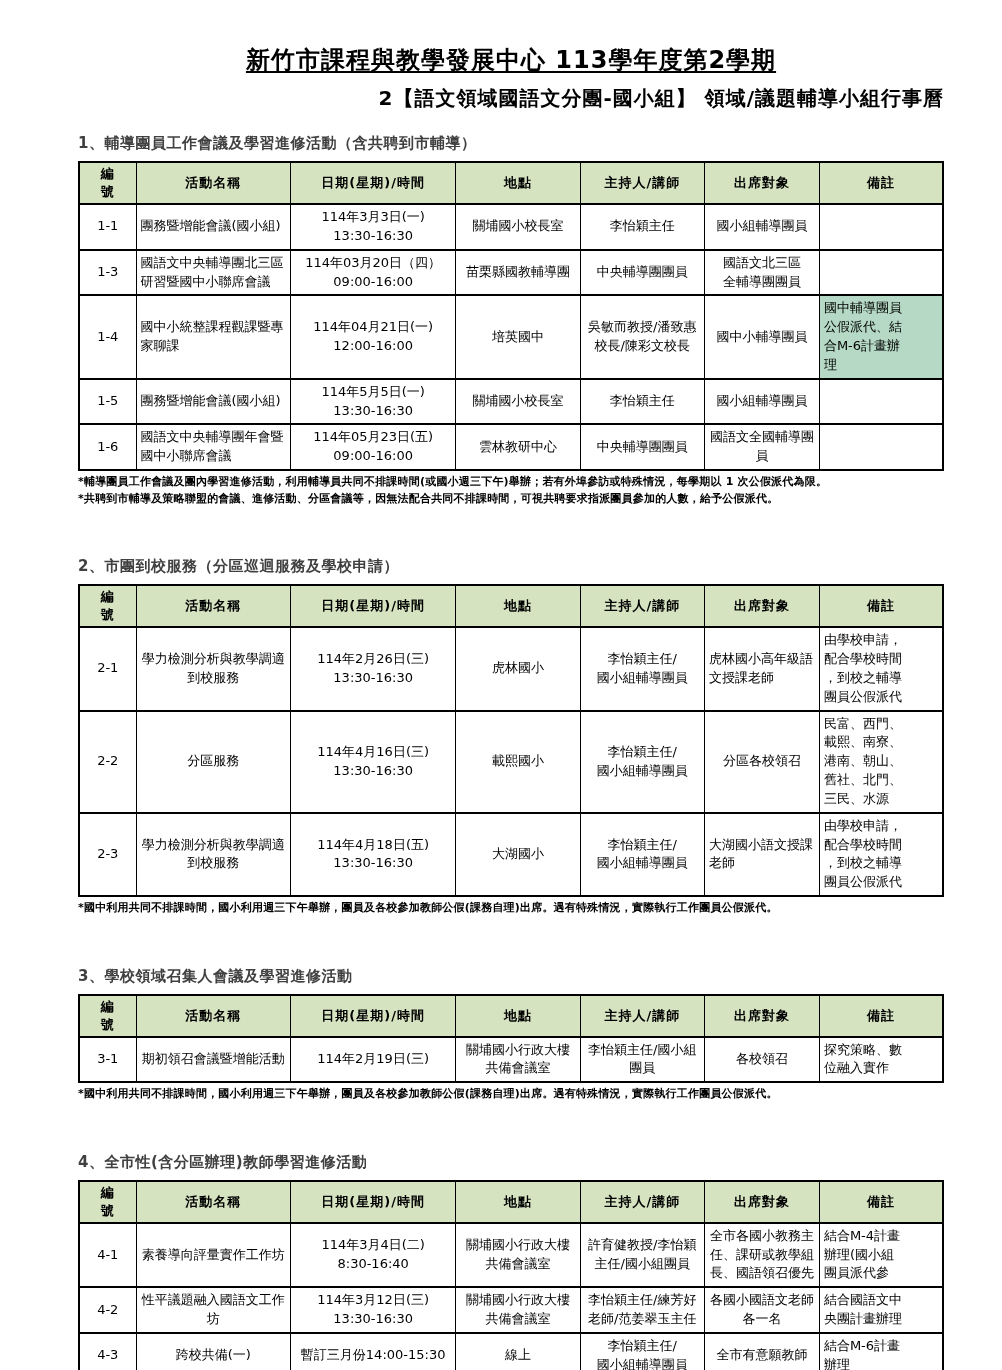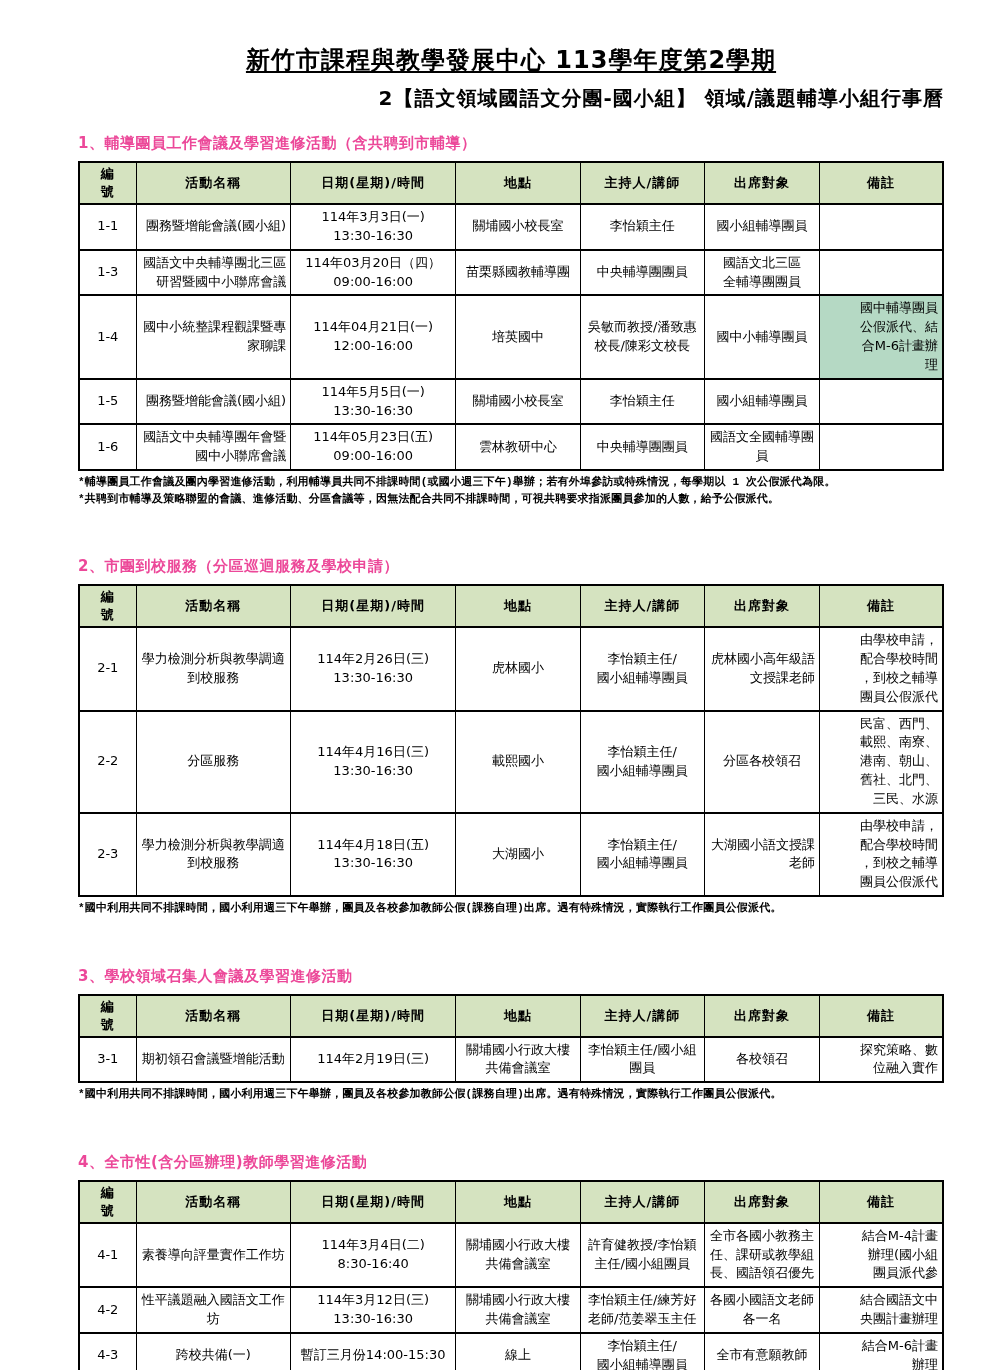--- a/index.html
+++ b/index.html
@@ -15,21 +15,21 @@
     text-decoration:underline;text-underline-offset:3px;
     letter-spacing:1px;
   }
   .doc-subtitle{
     text-align:right;font-size:20px;font-weight:bold;
     margin-top:9px;letter-spacing:1px;
   }
   .section{margin-top:22px;}
   .section + .section{margin-top:50px;}
   .section-heading{
-    color:#ec4899;font-size:15px;font-weight:bold;
+    color:#404040;font-size:15px;font-weight:bold;
     margin-bottom:8px;letter-spacing:0.5px;
   }
   table.schedule{
     width:100%;border-collapse:collapse;table-layout:fixed;
     border:2px solid #000;
   }
   table.schedule th, table.schedule td{
     border:1px solid #000;
     border-top:2px solid #000;
     border-bottom:2px solid #000;
@@ -37,27 +37,26 @@
   table.schedule th{
     background:#d5e3c0;font-size:13px;font-weight:bold;
     padding:2px 15px;letter-spacing:1px;
   }
   table.schedule td{
     font-size:13px;padding:3px 4px;line-height:1.45;
     vertical-align:middle;white-space:pre-line;
     word-break:break-all;
   }
   td.ac{text-align:center;}
-  td.al{text-align:right;margin-top:12px;}
+  td.al{text-align:left;margin-top:12px;}
   td.note-bg{background:#b5d9c4;}
   .footnotes{margin-top:3px;}
   .footnote{
     font-size:11px;font-weight:bold;line-height:1.5;
     letter-spacing:0.2px;
-    font-family:Liberation Mono, monospace;
   }
 </style>
 </head>
 <body>
 
 <div class="page">
   <div class="doc-title">新竹市課程與教學發展中心 113學年度第2學期</div>
   <div class="doc-subtitle">2【語文領域國語文分團-國小組】 領域/議題輔導小組行事曆</div>
   <div id="sections">
       <div class="section">

